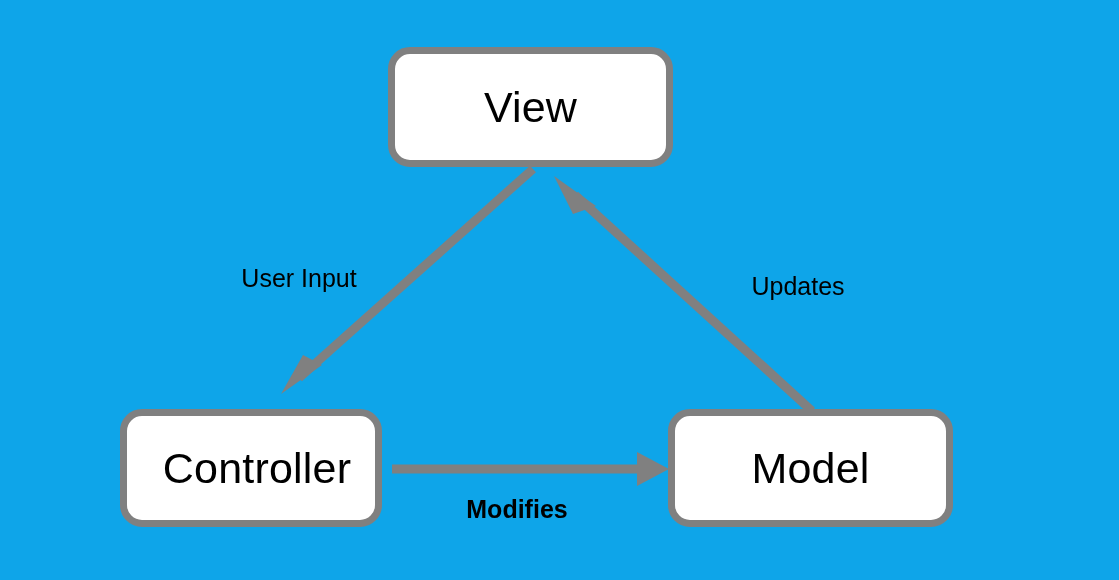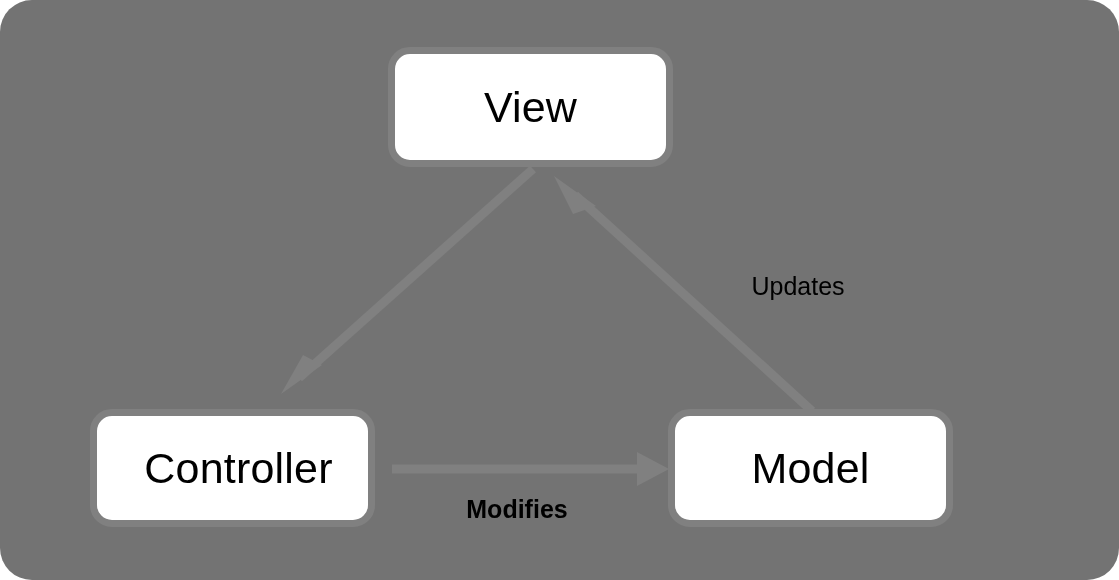--- a/index.html
+++ b/index.html
@@ -7,23 +7,22 @@
     padding: 0;
     background: #ffffff;
   }
   body {
     font-family: "Liberation Sans", sans-serif;
   }
   #canvas {
     position: relative;
     width: 1119px;
     height: 580px;
-    background: #737373;
+    background: #0ea5e9;
     overflow: hidden;
-    border-radius: 32px;
   }
   #diagram-svg {
     position: absolute;
     left: 0;
     top: 0;
     width: 1119px;
     height: 580px;
     display: block;
   }
   .node-box {
@@ -54,23 +53,23 @@
     transform: translate(-50%, -50%);
     background: transparent;
   }
   #node-view {
     left: 388px;
     top: 47px;
     width: 285px;
     height: 120px;
   }
   #node-controller {
-    left: 90px;
+    left: 120px;
     top: 409px;
-    width: 285px;
+    width: 262px;
     height: 118px;
     padding-left: 12px;
   }
   #node-model {
     left: 668px;
     top: 409px;
     width: 285px;
     height: 118px;
     justify-content: center;
   }
@@ -117,18 +116,19 @@
   </div>
 
   <div class="node-box" id="node-controller">
     <span class="node-label">Controller</span>
   </div>
 
   <div class="node-box" id="node-model">
     <span class="node-label">Model</span>
   </div>
 
+  <div class="edge-label" id="label-user-input">User Input</div>
 
   <div class="edge-label" id="label-modifies">Modifies</div>
 
   <div class="edge-label" id="label-updates">Updates</div>
 
 </div>
 
 </body></html>

